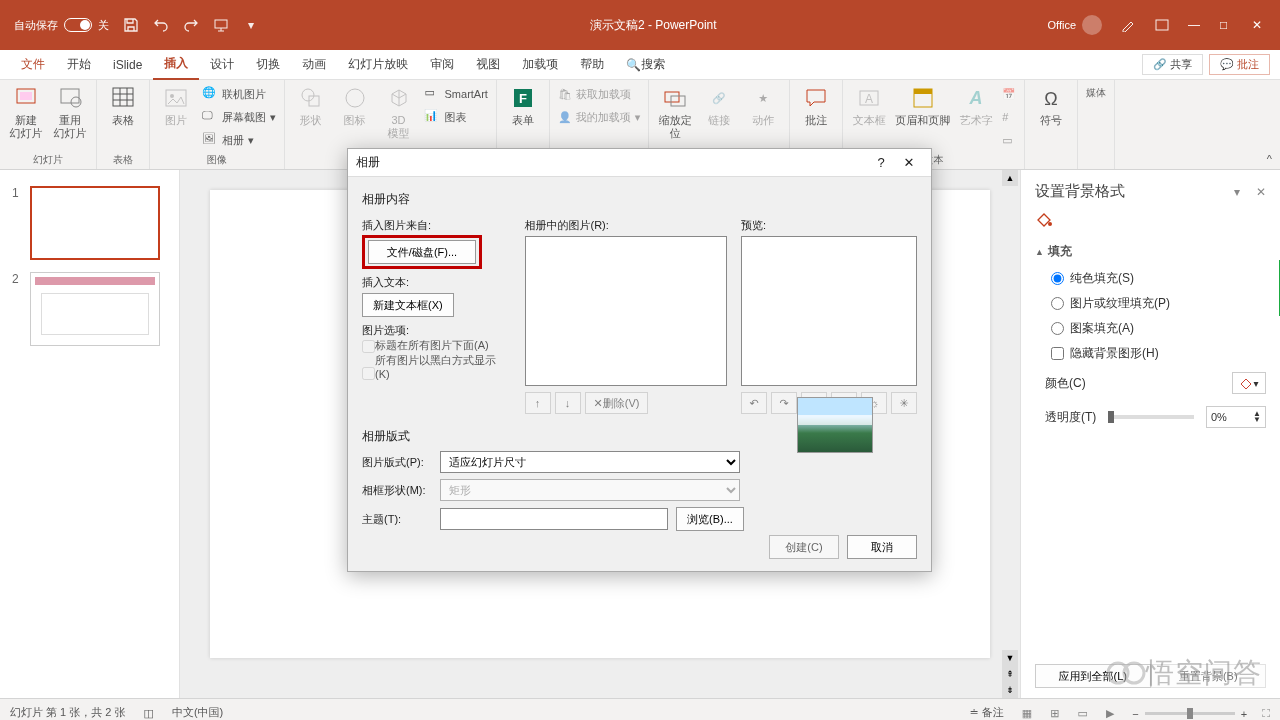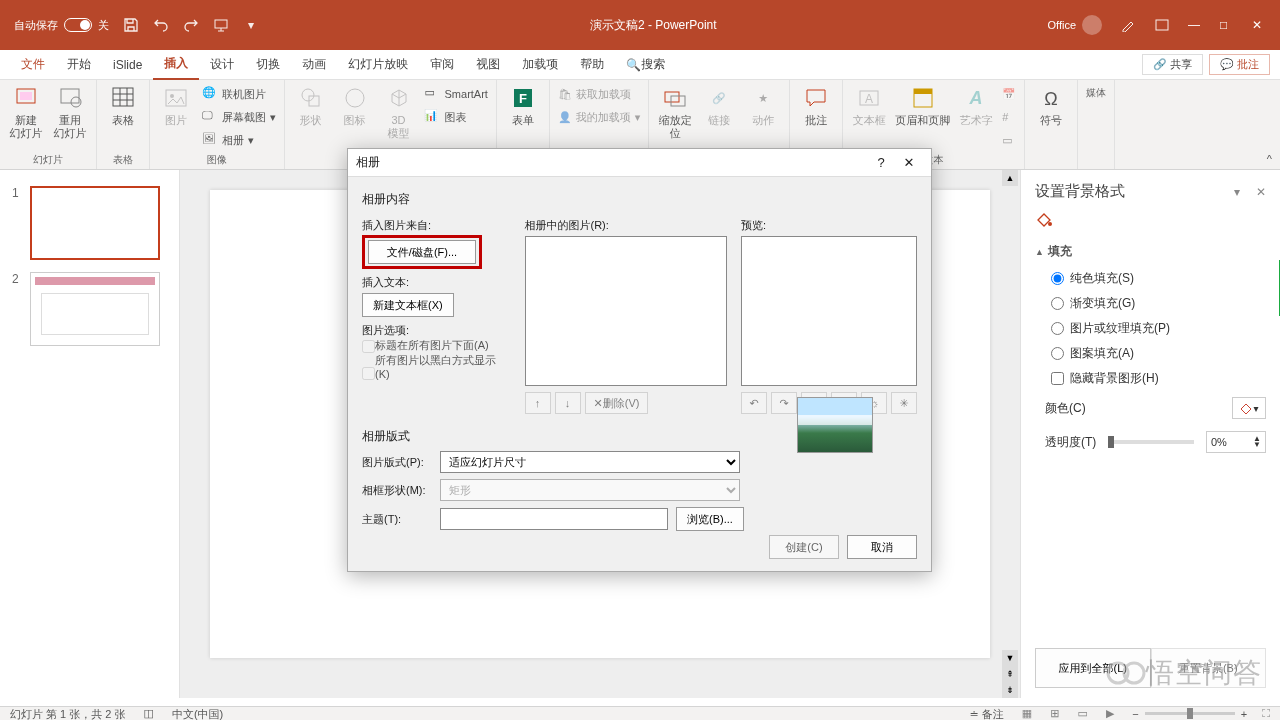--- a/index.html
+++ b/index.html
@@ -61,24 +61,24 @@
 .panel .bucket { width:18px; height:18px; }
 .panel .section-hdr { color:#333; font-size:12px; display:flex; align-items:center; gap:4px; margin:6px 0; }
 .panel .section-hdr .tri { font-size:9px; color:#666; }
 .panel .opt { display:flex; align-items:center; gap:6px; padding:4px 6px 4px 16px; font-size:12px; }
 .panel .row { display:flex; align-items:center; gap:12px; padding:6px 0 6px 10px; }
 .panel .color-swatch { width:34px; height:22px; border:1px solid #ccc; background:#fff; display:flex; align-items:center; justify-content:center; font-size:10px; }
 .panel .slider { flex:1; height:4px; background:#ddd; position:relative; }
 .panel .slider .knob { position:absolute; left:0; top:-4px; width:6px; height:12px; background:#666; }
 .panel .spin { width:60px; height:22px; border:1px solid #ccc; display:flex; align-items:center; padding:0 4px; justify-content:space-between; font-size:11px; }
 .panel .footer-btns { position:absolute; bottom:10px; left:14px; right:14px; display:flex; gap:0; }
-.panel .footer-btns button { flex:1; height:40px; font-size:11px; background:#fdfdfd; border:1px solid #ccc; cursor:pointer; }
+.panel .footer-btns button { flex:1; height:24px; font-size:11px; background:#fdfdfd; border:1px solid #ccc; cursor:pointer; }
 .panel .footer-btns button:last-child { opacity:0.55; }
 
-.statusbar { position:absolute; bottom:0; left:0; right:0; height:14px; background:#f3f2f1; border-top:1px solid #d4d4d4; display:flex; align-items:flex-start; font-size:11px; color:#555; padding:0 10px; gap:18px; }
+.statusbar { position:absolute; bottom:0; left:0; right:0; height:22px; background:#f3f2f1; border-top:1px solid #d4d4d4; display:flex; align-items:flex-end; font-size:11px; color:#555; padding:0 10px; gap:18px; }
 .statusbar .spacer { flex:1; }
 .statusbar .sb-icon { cursor:pointer; opacity:0.7; }
 .statusbar .zoom { display:flex; align-items:center; gap:6px; }
 .statusbar .zoom .track { width:90px; height:3px; background:#ccc; position:relative; }
 .statusbar .zoom .track .k { position:absolute; left:42px; top:-4px; width:6px; height:11px; background:#888; }
 
 .watermark { position:absolute; right:18px; bottom:28px; font-size:28px; color:rgba(140,140,140,0.55); display:flex; align-items:center; gap:0; pointer-events:none; font-weight:500; letter-spacing:1px;}
 .watermark .wm-icon { width:40px; height:28px; opacity:0.55; }
 
 .dialog { position:absolute; left:347px; top:148px; width:585px; height:424px; background:#f0f0f0; border:1px solid #aaa; box-shadow:0 4px 20px rgba(0,0,0,0.3); font-size:12px; color:#222; }
@@ -442,24 +442,20 @@
     <div class="section-hdr">
         <span class="tri">▲</span>
         <span style="color:#555;font-weight:600">填充</span>
       </div>
     <label class="opt">
         <input type="radio" name="fill" checked="" style=""> 
         <span>纯色填充(S)</span>
       </label>
     <label class="opt">
         <input type="radio" name="fill" style=""> 
-        <span>渐变填充(G)</span>
-      </label>
-    <label class="opt">
-        <input type="radio" name="fill" style=""> 
         <span>图片或纹理填充(P)</span>
       </label>
     <label class="opt">
         <input type="radio" name="fill" style=""> 
         <span>图案填充(A)</span>
       </label>
     <label class="opt">
         <input type="checkbox" style=""> 
         <span>隐藏背景图形(H)</span>
       </label>

